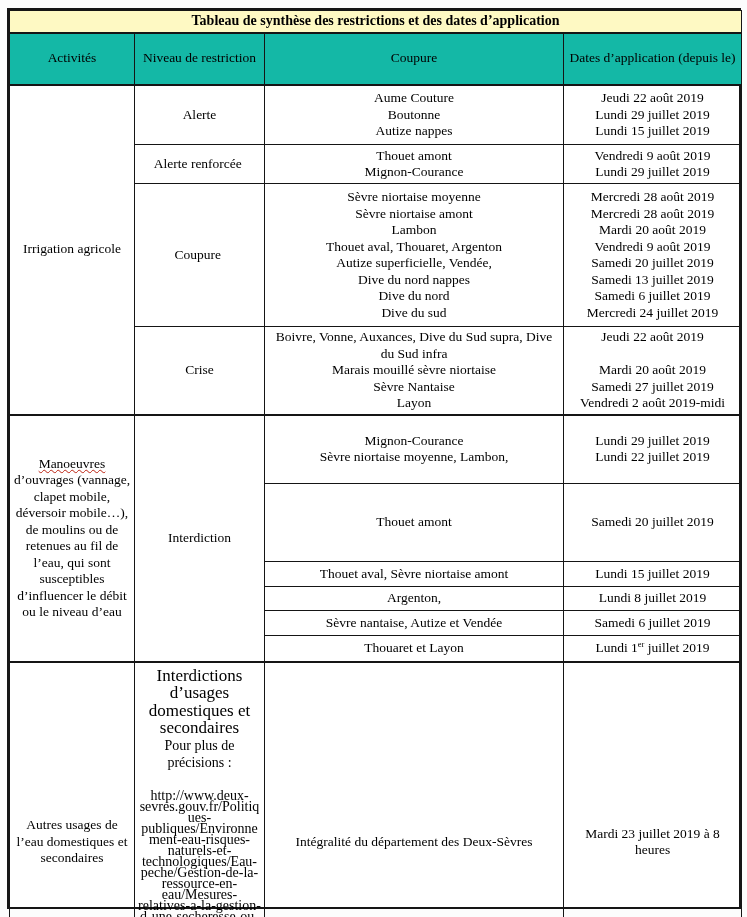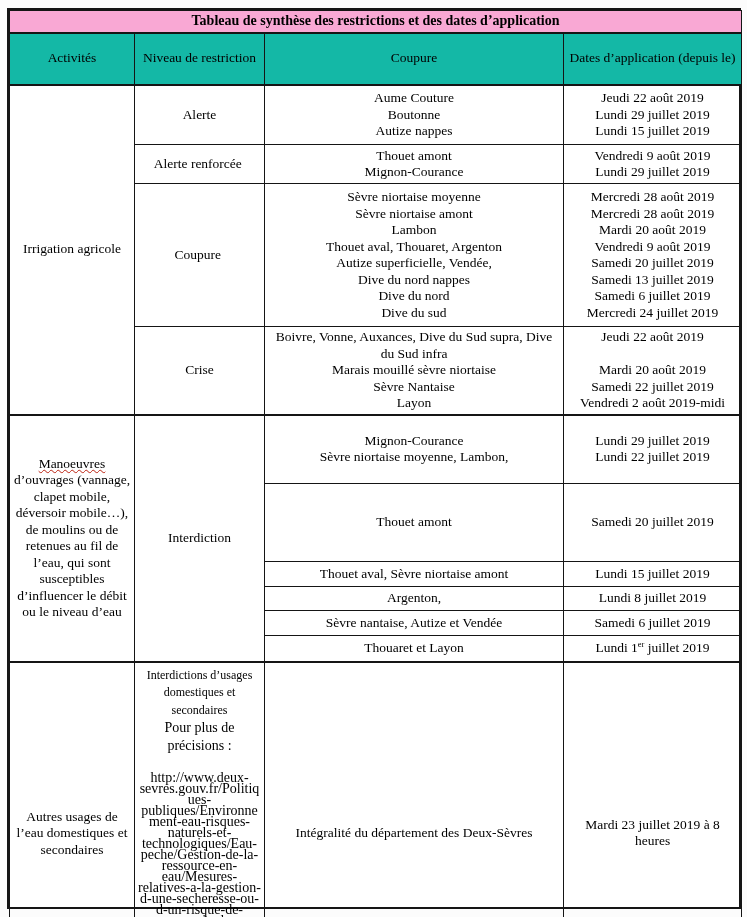--- a/index.html
+++ b/index.html
@@ -24,21 +24,21 @@
   td {
     border: 1px solid #151515;
     text-align: center; vertical-align: middle;
     padding: 1px 3px;
     font-size: 13.5px; line-height: 16.5px;
   }
   col.c1 { width: 125px; } col.c2 { width: 130px; }
   col.c3 { width: 299px; } col.c4 { width: 178px; }
 
   tr.title-row td {
-    background: #f9a8d4; font-weight: bold; font-size: 14px;
+    background: #fef9c3; font-weight: bold; font-size: 14px;
     height: 22px; border-bottom: 2px solid #151515; text-align: center;
   }
   tr.header-row td {
     background: #14b8a6; height: 52px;
     border-bottom: 2px solid #151515;
   }
   tr.r-alerte  { height: 60px; }
   tr.r-renf    { height: 39px; }
   tr.r-coupure { height: 143px; }
   tr.r-crise   { height: 88px; }
@@ -56,21 +56,21 @@
     text-decoration: underline;
     text-decoration-style: wavy;
     text-decoration-color: #bb2211;
     text-decoration-thickness: 1px;
     text-align: center;
   }
   .ln { min-height: 16.5px; }
   sup { font-size: 0.62em; vertical-align: super; line-height: 0; }
 
   td.cell-top { vertical-align: top; padding-top: 4px; }
-  .lvl-main { font-size: 12px; line-height: 17.5px; }
+  .lvl-main { font-size: 17px; line-height: 17.5px; }
   .lvl-note { font-size: 14px; line-height: 17.5px; }
   .url-text {
     font-size: 14px; line-height: 11px; margin-top: 18px;
     overflow-wrap: break-word; word-wrap: break-word;
   }
 </style>
 </head>
 <body>
 
 <div class="page">
@@ -159,21 +159,21 @@
         <td>
           <div class="ln">Boivre, Vonne, Auxances, Dive du Sud supra, Dive du Sud infra</div>
           <div class="ln">Marais mouillé sèvre niortaise</div>
           <div class="ln">Sèvre Nantaise</div>
           <div class="ln">Layon</div>
         </td>
         <td>
           <div class="ln">Jeudi 22 août 2019</div>
           <div class="ln">&nbsp;</div>
           <div class="ln">Mardi 20 août 2019</div>
-          <div class="ln">Samedi 22 juillet 2019</div>
+          <div class="ln">Samedi 27 juillet 2019</div>
           <div class="ln">Vendredi 2 août 2019-midi</div>
         </td>
       </tr>
 
       <tr class="i1 sec">
         <td rowspan="6">
           <span class="squig">Manoeuvres</span>
           <span>d’ouvrages (vannage, clapet mobile, déversoir mobile…), de moulins ou de retenues au fil de l’eau, qui sont susceptibles d’influencer le débit ou le niveau d’eau</span>
         </td>
         <td rowspan="6">Interdiction</td>

